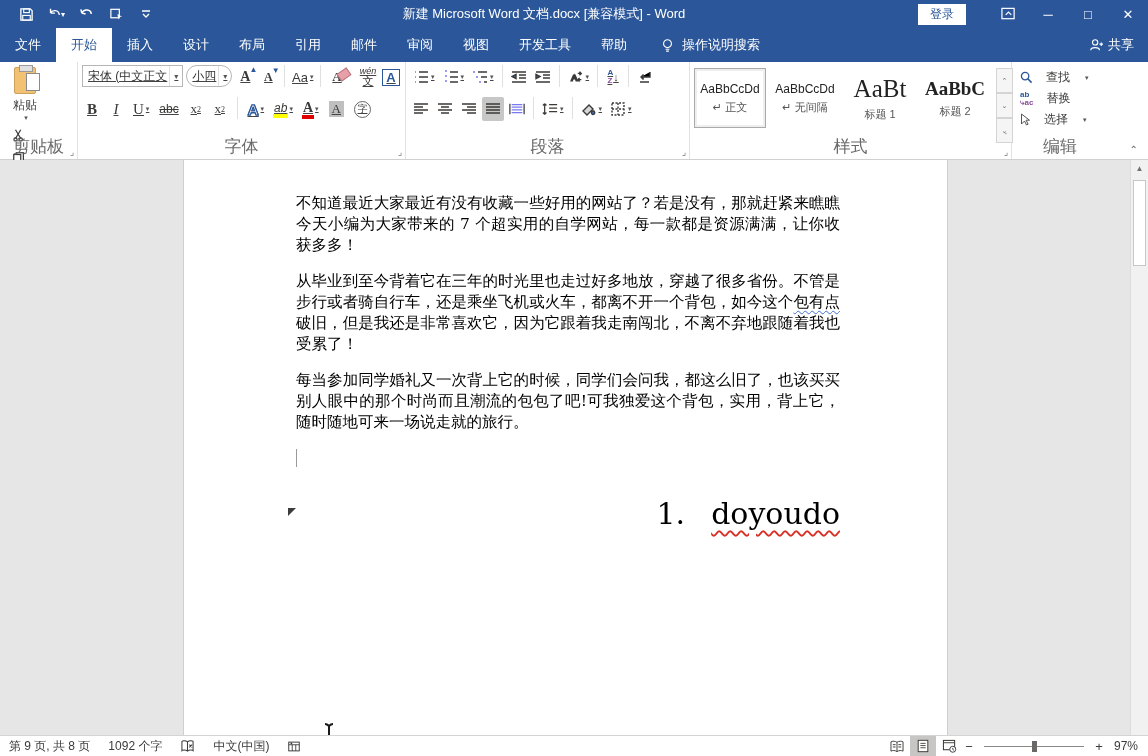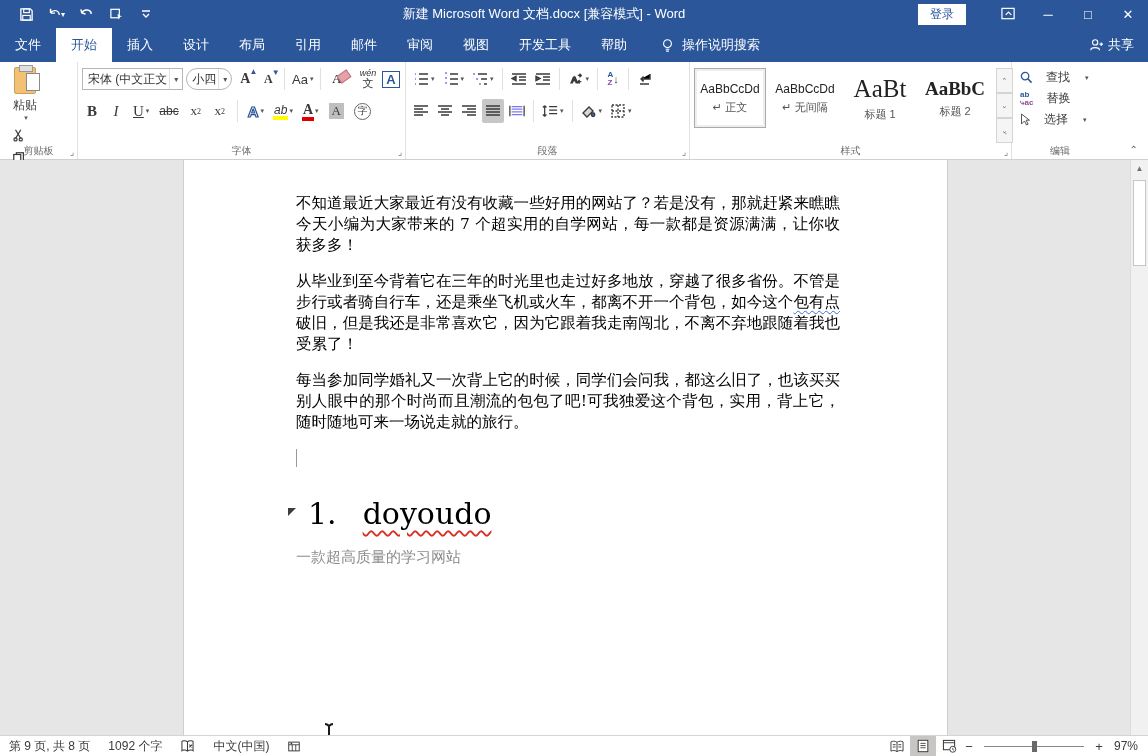--- a/index.html
+++ b/index.html
@@ -22,24 +22,24 @@
   .tabrow { height:34px; background:#2b579a; display:flex; align-items:flex-end; color:#fff; flex:0 0 auto; }
   .tab { padding:0 15px; height:34px; line-height:34px; font-size:13px; cursor:default; white-space:nowrap; }
   .tab.active { background:#fff; color:#2b579a; }
   .tellme { display:flex; align-items:center; gap:7px; margin-left:18px; height:34px; font-size:13px; }
   .bulb { width:15px; height:15px; }
   .share { margin-left:auto; margin-right:14px; display:flex; align-items:center; gap:5px; height:34px; font-size:13px; }
 
   
   .ribbon { height:98px; background:#fff; border-bottom:1px solid #d2d0ce; display:flex; flex:0 0 auto; position:relative; }
   .rgroup { position:relative; border-right:1px solid #e3e1df; padding:3px 4px 16px 4px; display:flex; }
-  .glabel { position:absolute; bottom:1px; left:0; right:0; text-align:center; font-size:10px; color:#6a6a6a; }
+  .glabel { position:absolute; bottom:1px; left:0; right:0; text-align:center; font-size:17px; color:#6a6a6a; }
   .launcher { position:absolute; bottom:2px; right:3px; font-size:9px; color:#777; cursor:default; }
   .gcols { display:flex; flex-direction:column; justify-content:flex-start; }
-  .rrow { display:flex; align-items:center; height:28px; }
+  .rrow { display:flex; height:28px;text-decoration:underline; }
   .rbtn { display:inline-flex; align-items:center; justify-content:center; min-width:20px; height:24px; padding:0 3px; color:#3b3a39; cursor:default; border-radius:2px; }
   .rbtn.pressed { background:#c7c7c7; }
   .drop { font-size:7px; color:#555; margin-left:2px; }
   .vsep { width:1px; height:22px; background:#e0e0e0; margin:0 3px; }
 
   
   .paste-big { display:flex; flex-direction:column; align-items:center; width:42px; padding-top:2px; cursor:default; }
   .clip-board { width:22px; height:27px; background:#f2c173; border:1px solid #caa05a; border-radius:2px; position:relative; }
   .clip-board::before { content:""; position:absolute; left:4px; top:-3px; width:12px; height:5px; background:#e0e0e0; border:1px solid #9a9a9a; }
   .clip-page { position:absolute; right:-5px; top:5px; width:14px; height:18px; background:#fff; border:1px solid #8a8a8a; }
@@ -102,21 +102,21 @@
 
   
   .workspace { position:relative; flex:1; background:#e6e6e6; overflow:hidden; }
   .page { position:absolute; left:183px; top:0; bottom:0; width:765px; background:#fff; border-left:1px solid #cfcfcf; border-right:1px solid #cfcfcf; cursor:text; }
   .doc-text { position:absolute; left:112px; top:33px; width:544px; font-family:"DejaVu Serif","Liberation Serif",serif; font-size:15.5px; line-height:21px; text-align:justify; color:#000; }
   .para { margin-bottom:15px; }
   .seg-grammar { text-decoration:underline; text-decoration-style:wavy; text-decoration-color:#3f6fd8; text-decoration-thickness:1px; text-underline-offset:3px; }
   .seg-spelling { text-decoration:underline; text-decoration-style:wavy; text-decoration-color:#d93025; text-decoration-thickness:2px; text-underline-offset:6px; }
   .caret-line { height:21px; margin-bottom:12px; position:relative; }
   .caret-line::before { content:""; position:absolute; left:0; top:1px; width:1px; height:18px; background:#9a9a9a; }
-  .h1-para { position:relative; font-size:30px; line-height:38px; margin:26px 0 14px 12px; color:#000; text-align:left; }
+  .h1-para { position:relative; font-size:30px; line-height:38px; margin:26px 0 14px 12px; color:#000; text-align:right; }
   .h1-num { display:inline-block; margin-right:26px; }
   .h1-collapse { position:absolute; left:-20px; top:13px; width:0; height:0; border-top:8px solid #3c3c3c; border-right:8px solid transparent; }
   .subtitle { font-size:15px; color:#8c8c8c; text-align:left; }
 
   .ibeam { position:absolute; left:322px; top:562px; width:14px; height:26px; pointer-events:none; }
   .ibeam * { stroke:#1a1a1a; stroke-width:2; }
 
   
   .vscroll { position:absolute; right:0; top:0; bottom:0; width:18px; background:#f1f1f1; border-left:1px solid #dcdcdc; }
   .vs-up { height:17px; display:flex; align-items:center; justify-content:center; font-size:8px; color:#707070; cursor:default; }
@@ -495,21 +495,20 @@
   </div>
 
   <div class="workspace">
     <div class="page">
       <div class="doc-text">
           <div class="para"><span>不知道最近大家最近有没有收藏一些好用的网站了？若是没有，那就赶紧来瞧瞧今天小编为大家带来的 7 个超实用的自学网站，每一款都是资源满满，让你收获多多！</span></div>
           <div class="para"><span>从毕业到至今背着它在三年的时光里也走过好多地放，穿越了很多省份。不管是步行或者骑自行车，还是乘坐飞机或火车，都离不开一个背包，如今这个</span><span class="seg-grammar">包有点</span><span>破旧，但是我还是非常喜欢它，因为它跟着我走南闯北，不离不弃地跟随着我也受累了！</span></div>
           <div class="para"><span>每当参加同学婚礼又一次背上它的时候，同学们会问我，都这么旧了，也该买买别人眼中的那个时尚而且潮流的包包了吧!可我独爱这个背包，实用，背上它，随时随地可来一场说走就的旅行。</span></div>
           <div class="caret-line"></div>
           <div class="h1-para"><span class="h1-collapse"></span><span class="h1-num">1.</span><span class="seg-spelling">doyoudo</span></div>
-          <div class="subtitle"><span>一款超高质量的学习网站</span></div>
         </div>
     </div>
 
     <svg class="ibeam" viewBox="0 0 14 26">
       <path d="M3 2 c2 0 3 1 4 2 c1 -1 2 -2 4 -2 M7 4 v18 M3 24 c2 0 3 -1 4 -2 c1 1 2 2 4 2" fill="none"></path>
     </svg>
 
     <div class="vscroll">
       <div class="vs-up">▲</div>
       <div class="vs-thumb"></div>

